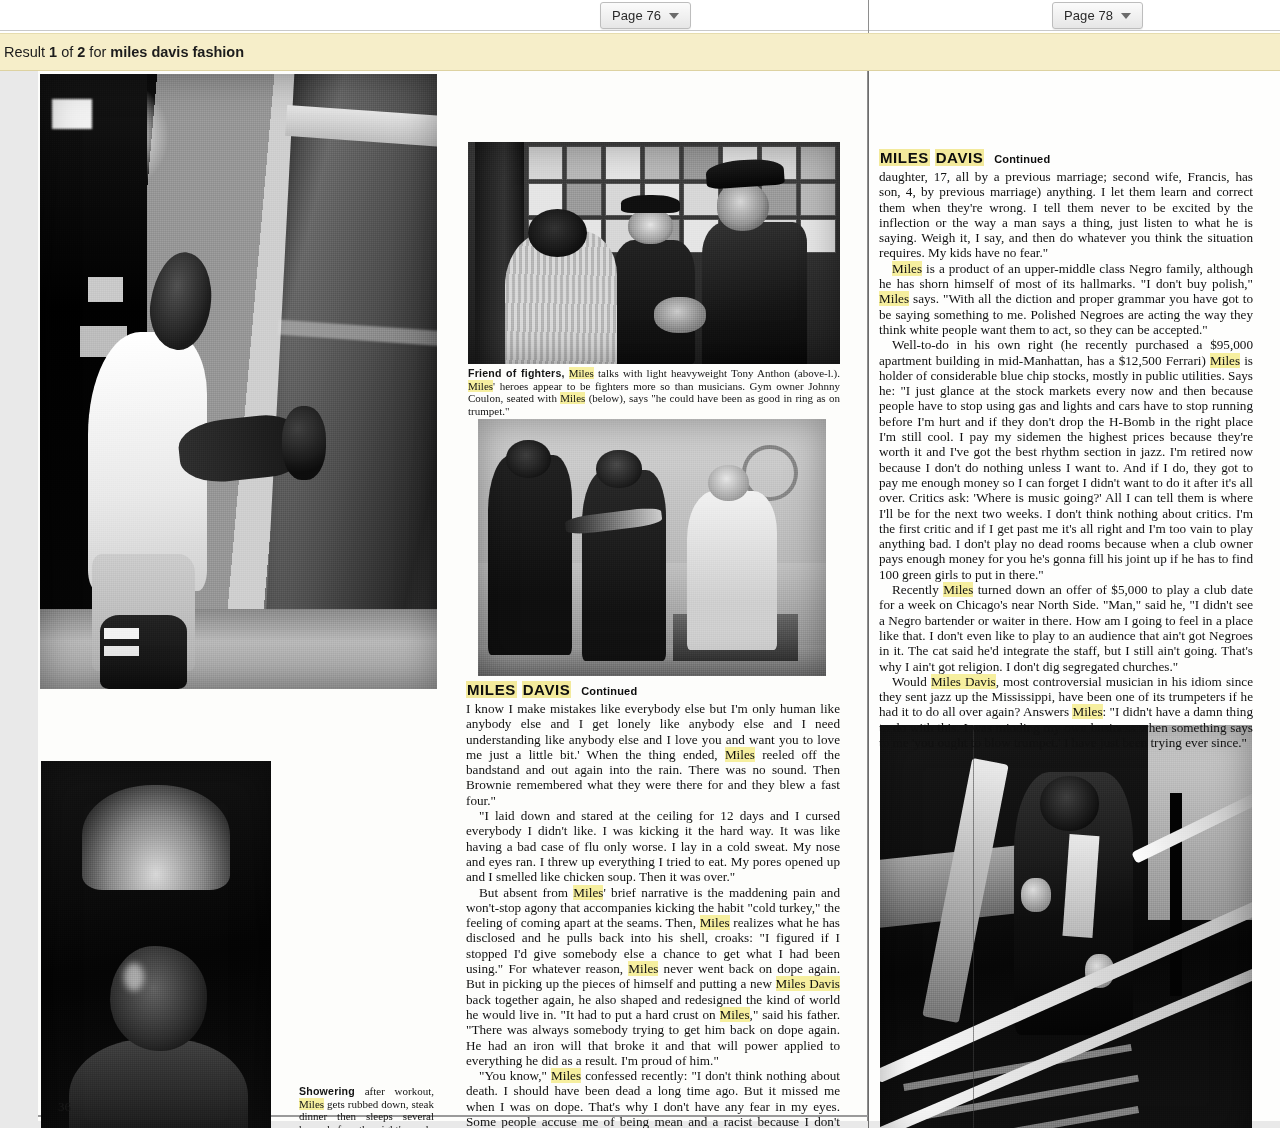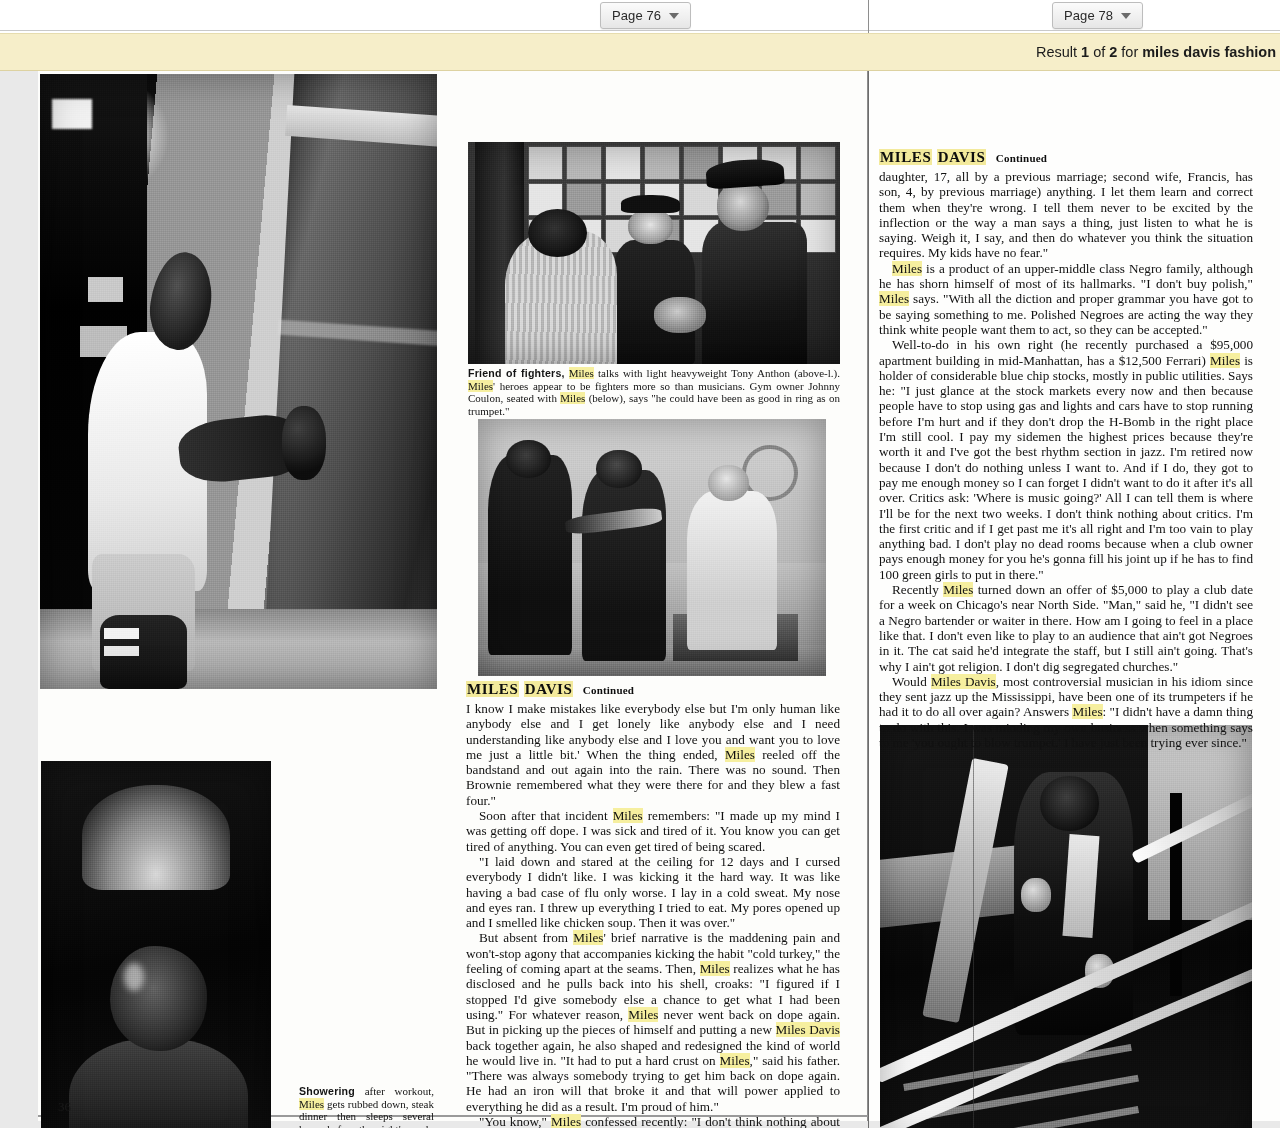--- a/index.html
+++ b/index.html
@@ -51,21 +51,20 @@
   #resultbar {
     position: absolute; left: 0; top: 33px; width: 1280px; height: 38px;
     background: #f6eec9;
     border-top: 1px solid #e6dcae;
     border-bottom: 1px solid #ddd2a1;
     display: flex; align-items: center;
     padding-left: 4px;
     font-size: 14.5px;
     color: #1c1c1c;
     white-space: nowrap;
-    justify-content: flex-end;
   }
   #resultbar b { font-weight: bold; }
   #resultbar span { margin-right: 4px; }
 
   
   #canvas {
     position: absolute; left: 0; top: 71px; width: 1280px; height: 1057px;
     background: #e9e9e9;
   }
   
@@ -255,21 +254,21 @@
   .step { position:absolute; background: rgba(225,220,208,.55); height:1.6%; }
   #s1{ left:6%; top:80%; width:62%; transform: rotate(-10deg); }
   #s2{ left:10%; top:87%; width:60%; transform: rotate(-10deg); }
   #s3{ left:14%; top:94%; width:56%; transform: rotate(-10deg); }
   #redline { position:absolute; left:25%; top:0; width:1px; height:100%; background: rgba(180,40,60,.55); }
 
   
   .col { position: absolute; color: #0d0d0d; }
 
   .hdr {
-    font-family: Liberation Serif, serif;
+    font-family: Liberation Sans, sans-serif;
     font-weight: bold;
     font-size: 15px;
     letter-spacing: .6px;
     margin-bottom: 3px;
     white-space: nowrap;
   }
   .hdr .hl { background: #f3ea9c; padding: 0 1px; }
   .hdr .cont {
     font-size: 11px; letter-spacing: .2px; margin-left: 5px;
     font-weight: bold;
@@ -461,21 +460,20 @@
   </div>
 
   <div class="col" id="mid-text">
     <div class="hdr">
       <span class="hl">MILES</span>
       <span class="hl">DAVIS</span>
       <span class="cont">Continued</span>
     </div>
     <div class="body">
       <p class="noind">I know I make mistakes like everybody else but I'm only human like anybody else and I get lonely like anybody else and I need understanding like anybody else and I love you and want you to love me just a little bit.' When the thing ended, <span class="hl">Miles</span> reeled off the bandstand and out again into the rain. There was no sound. Then Brownie remembered what they were there for and they blew a fast four."</p>
-      <p>Soon after that incident <span class="hl">Miles</span> remembers: "I made up my mind I was getting off dope. I was sick and tired of it. You know you can get tired of anything. You can even get tired of being scared.</p>
       <p>"I laid down and stared at the ceiling for 12 days and I cursed everybody I didn't like. I was kicking it the hard way. It was like having a bad case of flu only worse. I lay in a cold sweat. My nose and eyes ran. I threw up everything I tried to eat. My pores opened up and I smelled like chicken soup. Then it was over."</p>
       <p>But absent from <span class="hl">Miles</span>' brief narrative is the maddening pain and won't-stop agony that accompanies kicking the habit "cold turkey," the feeling of coming apart at the seams. Then, <span class="hl">Miles</span> realizes what he has disclosed and he pulls back into his shell, croaks: "I figured if I stopped I'd give somebody else a chance to get what I had been using." For whatever reason, <span class="hl">Miles</span> never went back on dope again. But in picking up the pieces of himself and putting a new <span class="hl">Miles Davis</span> back together again, he also shaped and redesigned the kind of world he would live in. "It had to put a hard crust on <span class="hl">Miles</span>," said his father. "There was always somebody trying to get him back on dope again. He had an iron will that broke it and that will power applied to everything he did as a result. I'm proud of him."</p>
       <p>"You know," <span class="hl">Miles</span> confessed recently: "I don't think nothing about death. I should have been dead a long time ago. But it missed me when I was on dope. That's why I don't have any fear in my eyes. Some people accuse me of being mean and a racist because I don't bow and scrape. When they look in my eyes and don't see fear they know it's a draw. I don't teach my children (two boys aged 14 and 10;</p>
     </div>
 
   </div>
 
   <div class="col" id="right-text">
     <div class="hdr">
       <span class="hl">MILES</span>

